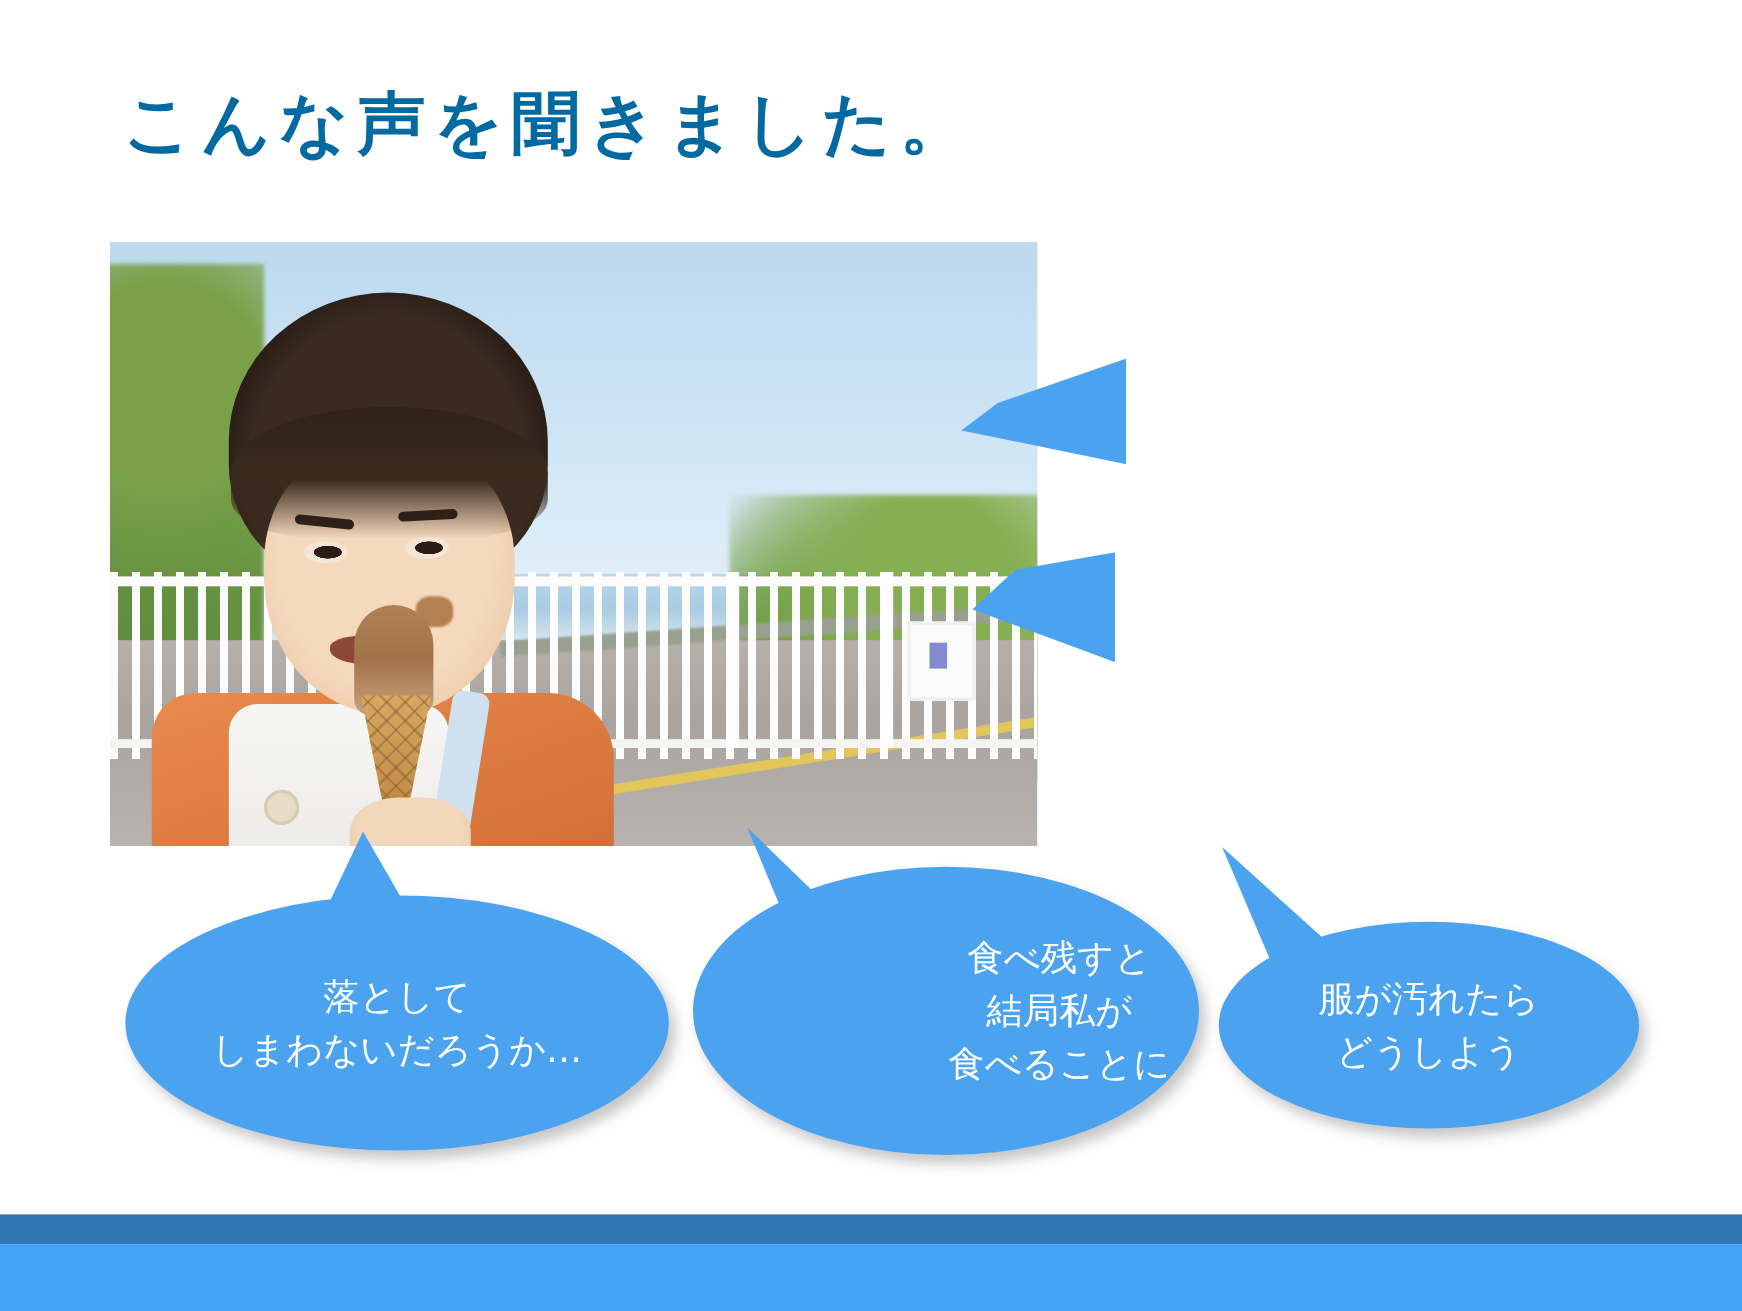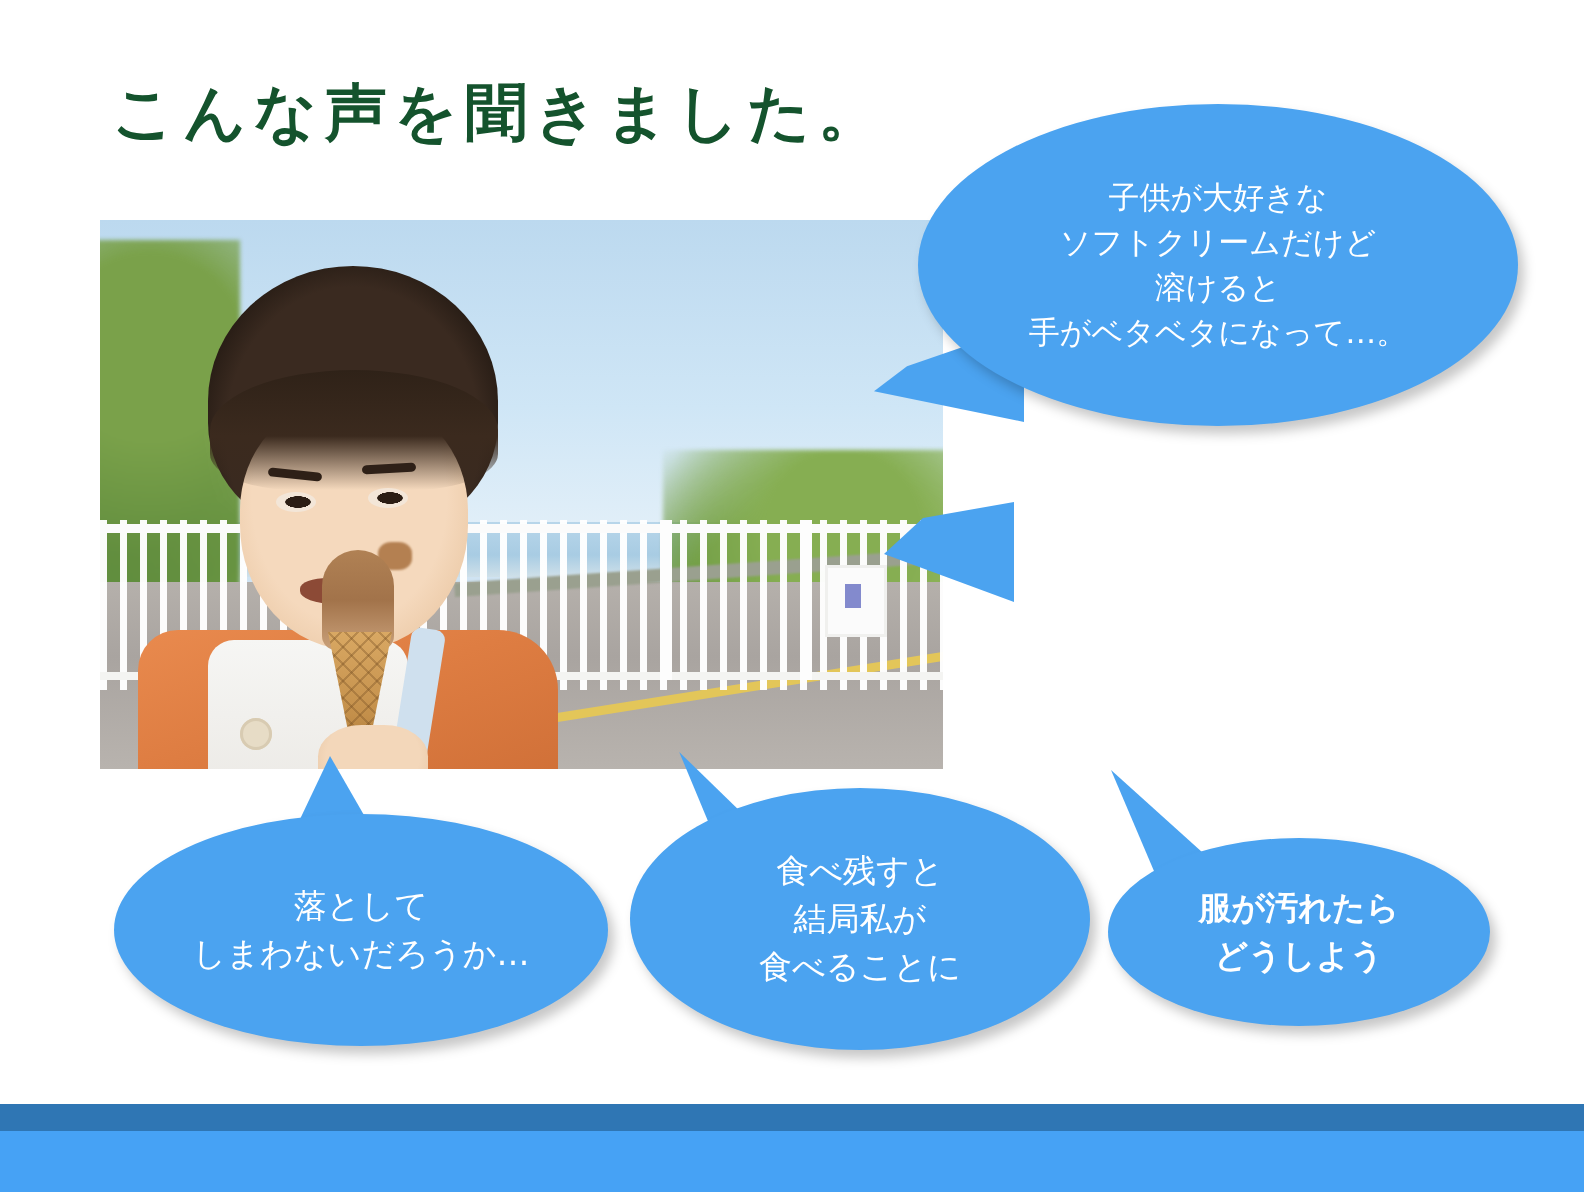--- a/index.html
+++ b/index.html
@@ -23,21 +23,21 @@
   }
 
   
   #page-title {
     position: absolute;
     left: 112px;
     top: 82px;
     font-size: 62px;
     line-height: 1.0;
     letter-spacing: 0.12em;
-    color: #14532d;
+    color: #0369a1;
     font-weight: 700;
     font-family: "DejaVu Sans", "Liberation Sans", sans-serif;
     white-space: nowrap;
   }
 
   
   #photo {
     position: absolute;
     left: 100px;
     top: 220px;
@@ -225,25 +225,25 @@
               clip-path: polygon(100% 0, 100% 100%, 0 68%, 22% 42%); }
 
   #bubble-2 { left: 914px; top: 474px;  width: 576px; height: 258px; font-size: 31px; }
   #tail-2   { left: 884px; top: 502px;  width: 130px; height: 100px;
               clip-path: polygon(100% 0, 100% 100%, 0 52%, 30% 16%); }
 
   #bubble-3 { left: 114px; top: 814px;  width: 494px; height: 232px; font-size: 33px; text-align: center; }
   #tail-3   { left: 292px; top: 756px;  width: 100px; height: 80px;
               clip-path: polygon(38% 0, 84% 100%, 0 100%); }
 
-  #bubble-4 { left: 630px; top: 788px;  width: 460px; height: 262px; font-size: 33px; }
+  #bubble-4 { left: 630px; top: 788px;  width: 460px; height: 262px; font-size: 33px; justify-content: flex-end; }
   #tail-4   { left: 660px; top: 752px;  width: 120px; height: 98px;
               clip-path: polygon(16% 0, 100% 100%, 50% 100%); }
 
-  #bubble-5 { left: 1108px; top: 838px; width: 382px; height: 188px; font-size: 33px; font-weight: bold; }
+  #bubble-5 { left: 1108px; top: 838px; width: 382px; height: 188px; font-size: 33px; }
   #tail-5   { left: 1098px; top: 770px; width: 130px; height: 110px;
               clip-path: polygon(10% 0, 100% 96%, 46% 100%); }
 
   
   #footer-bar-dark {
     position: absolute; left: 0; top: 1104px; width: 100%; height: 27px;
     background: #2f76b4;
   }
   #footer-bar-light {
     position: absolute; left: 0; top: 1131px; width: 100%; height: 61px;
@@ -286,26 +286,20 @@
     <div class="ph ph-eye ph-eye-r"></div>
     <div class="ph ph-mouth"></div>
     <div class="ph ph-smudge"></div>
     <div class="ph ph-softserve"></div>
     <div class="ph ph-cone"></div>
     <div class="ph ph-cone-grid"></div>
     <div class="ph ph-hand"></div>
   </div>
 
   <div class="tail" id="tail-1"></div>
-  <div class="bubble" id="bubble-1">
-    <span class="txt">子供が大好きな
-ソフトクリームだけど
-溶けると
-手がベタベタになって…。</span>
-  </div>
 
   <div class="tail" id="tail-2"></div>
 
   <div class="tail" id="tail-3"></div>
   <div class="bubble" id="bubble-3">
     <span class="txt">落として
 しまわないだろうか…</span>
   </div>
 
   <div class="tail" id="tail-4"></div>

